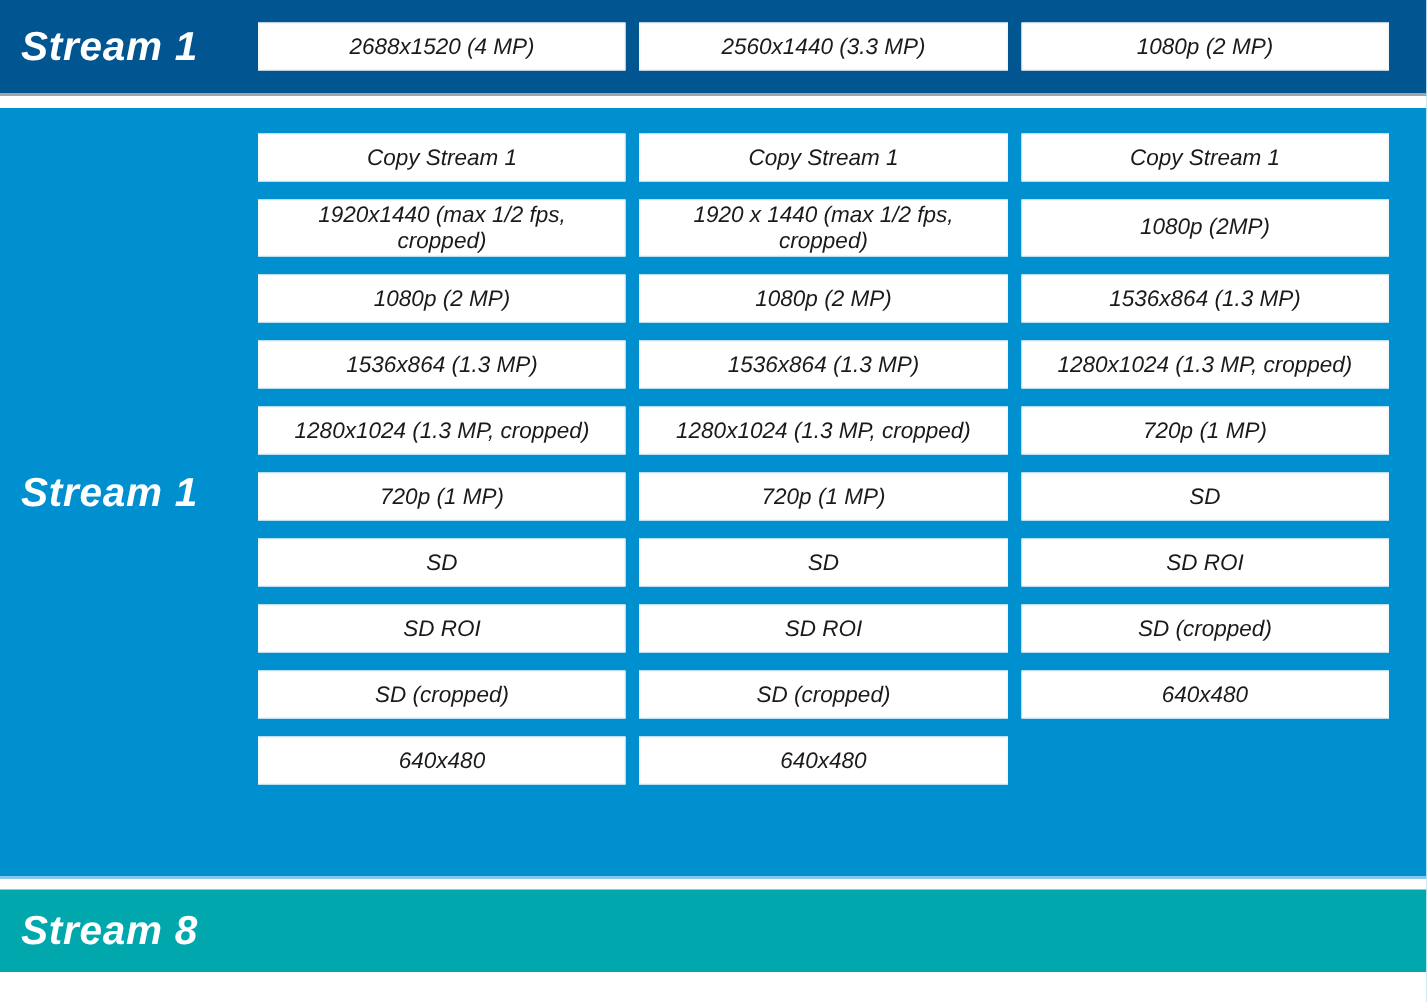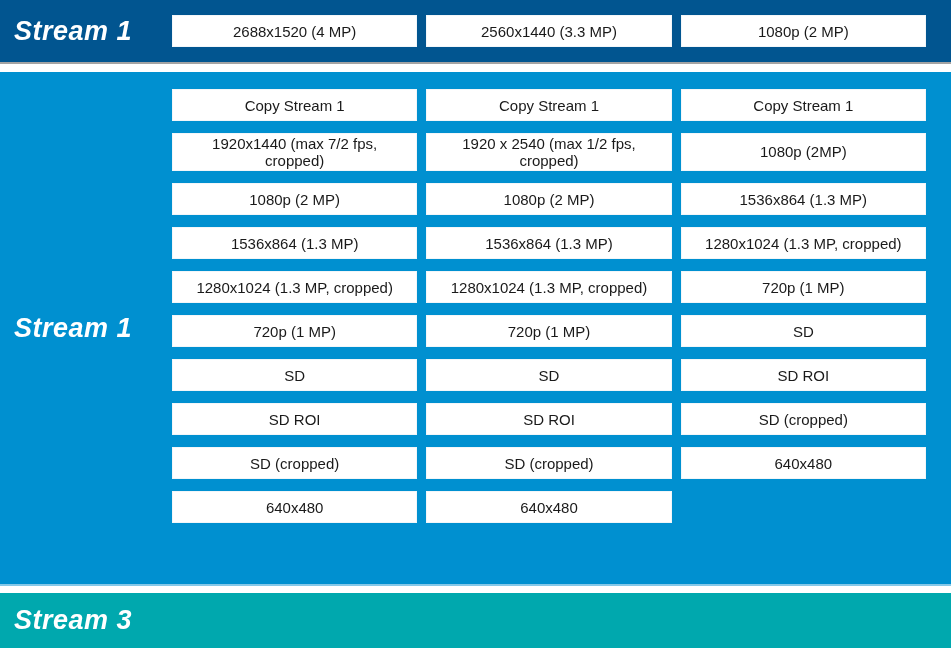--- a/index.html
+++ b/index.html
@@ -37,20 +37,21 @@
     color: #ffffff;
     font-style: italic;
     font-weight: bold;
     font-size: 27px;
     letter-spacing: 0.5px;
   }
   .band-content {
     flex: 1;
     padding-right: 25px;
     min-width: 0;
+    font-style: italic;
   }
   .band-1 .band-content {
     display: grid;
     grid-template-columns: 1fr 1fr 1fr;
     column-gap: 9px;
     align-items: center;
     height: 100%;
   }
   .band-2 .band-content {
     display: grid;
@@ -103,34 +104,34 @@
       <div class="box">1080p (2 MP)</div>
     </div>
   </div>
 
   <div class="band band-2">
     <div class="band-label">Stream 1</div>
     <div class="band-content">
 
       <div class="option-col">
         <div class="box">Copy Stream 1</div>
-        <div class="box tall">1920x1440 (max 7/2 fps, cropped)</div>
+        <div class="box tall">1920x1440 (max 1/2 fps, cropped)</div>
         <div class="box">1080p (2 MP)</div>
         <div class="box">1536x864 (1.3 MP)</div>
         <div class="box">1280x1024 (1.3 MP, cropped)</div>
         <div class="box">720p (1 MP)</div>
         <div class="box">SD</div>
         <div class="box">SD ROI</div>
         <div class="box">SD (cropped)</div>
         <div class="box">640x480</div>
       </div>
 
       <div class="option-col">
         <div class="box">Copy Stream 1</div>
-        <div class="box tall">1920 x 2540 (max 1/2 fps, cropped)</div>
+        <div class="box tall">1920 x 1440 (max 1/2 fps, cropped)</div>
         <div class="box">1080p (2 MP)</div>
         <div class="box">1536x864 (1.3 MP)</div>
         <div class="box">1280x1024 (1.3 MP, cropped)</div>
         <div class="box">720p (1 MP)</div>
         <div class="box">SD</div>
         <div class="box">SD ROI</div>
         <div class="box">SD (cropped)</div>
         <div class="box">640x480</div>
       </div>
 
@@ -143,16 +144,16 @@
         <div class="box">SD</div>
         <div class="box">SD ROI</div>
         <div class="box">SD (cropped)</div>
         <div class="box">640x480</div>
       </div>
 
     </div>
   </div>
 
   <div class="band band-3">
-    <div class="band-label">Stream 3</div>
+    <div class="band-label">Stream 8</div>
   </div>
 
 </div>
 
 </body></html>

